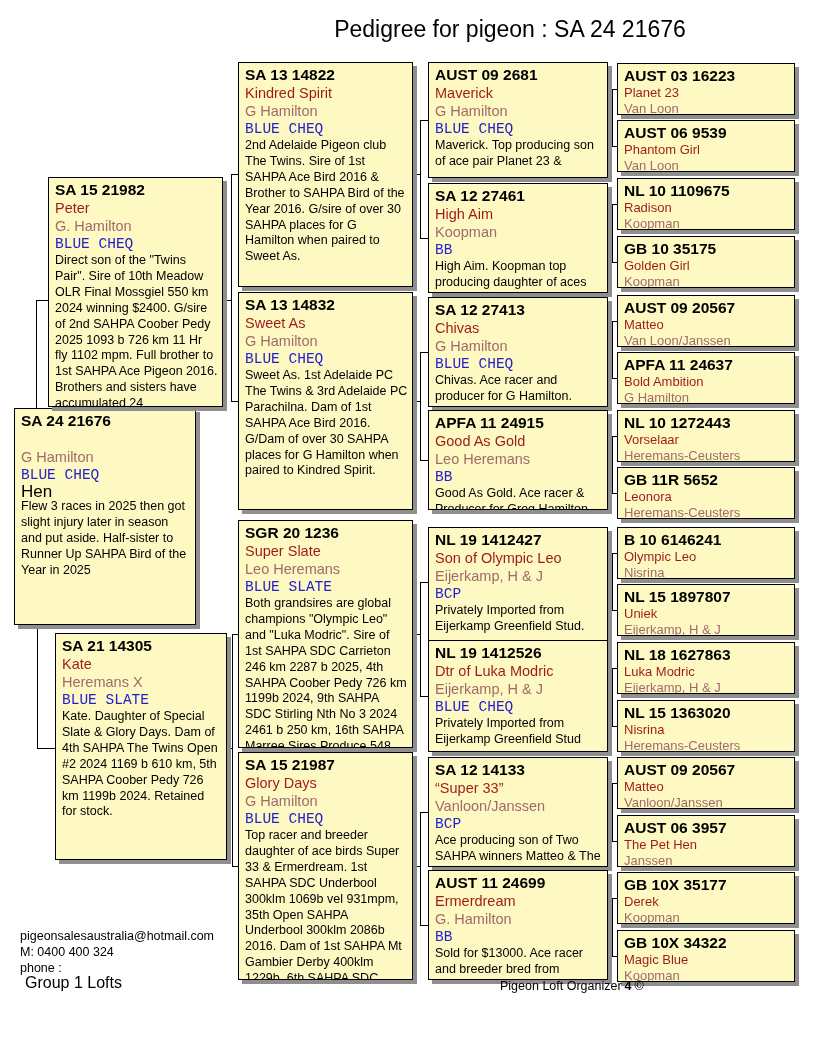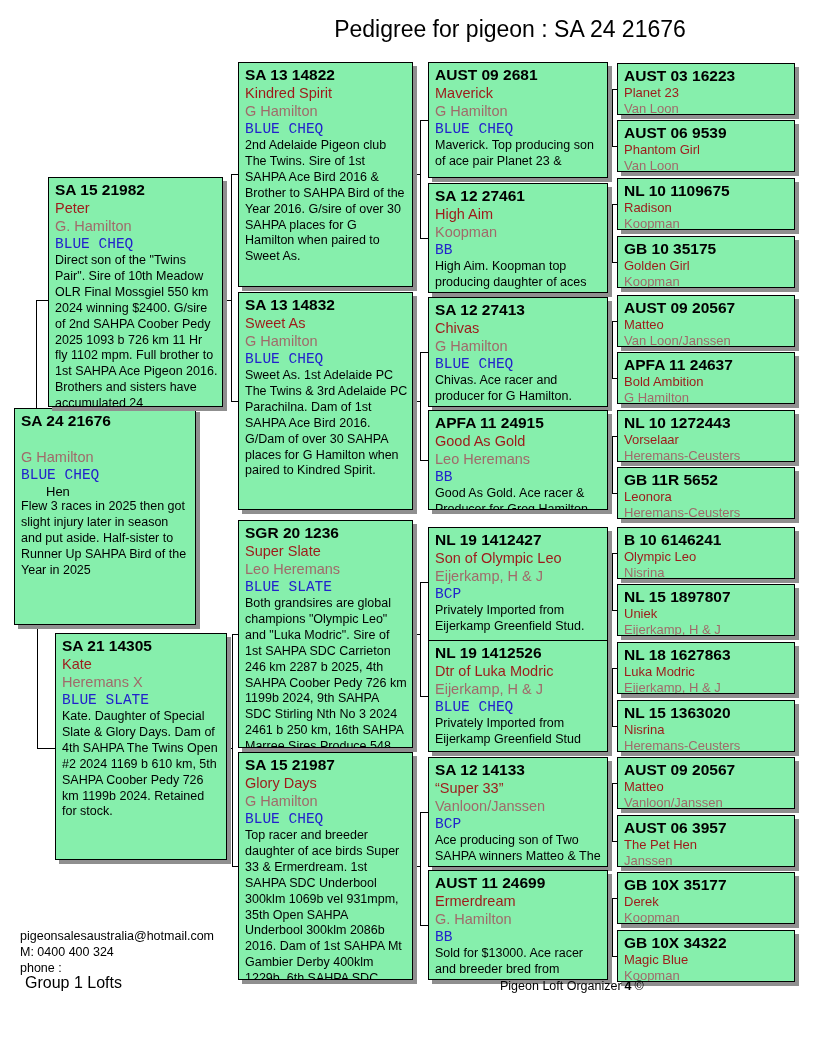--- a/index.html
+++ b/index.html
@@ -6,29 +6,29 @@
   #page{
     position:relative;width:816px;height:1056px;background:#fff;overflow:hidden;
     font-family:"Liberation Sans","DejaVu Sans",sans-serif;color:#000;
   }
   .title{
     position:absolute;left:204px;top:16px;width:612px;text-align:center;
     font-size:23px;letter-spacing:0;white-space:nowrap;
   }
   svg.connectors{position:absolute;left:0;top:0;pointer-events:none;}
   .box{
-    position:absolute;background:#86efac;border:1px solid #000;
+    position:absolute;background:#fef9c3;border:1px solid #000;
     box-shadow:4px 4px 0 #8f8f8f;padding:2px 4px 2px 6px;
     overflow:hidden;box-sizing:border-box;line-height:18px;
   }
   .ring{font-size:15.5px;font-weight:bold;color:#000;line-height:19px;}
   .bname{font-size:14.5px;color:var(--name-red,#9E1A1A);min-height:18px;}
   .fancier{font-size:14.5px;color:var(--fancier-brown,#A06A6A);}
   .bcolor{font-size:14.5px;color:var(--descriptor-blue,#2222CC);font-family:Liberation Mono, monospace;}
-  .sex{font-size:13px;color:#000;line-height:15px;margin-left:25px;}
+  .sex{font-size:17px;color:#000;line-height:15px;}
   .notes{font-size:12.5px;color:#000;line-height:15.9px;}
   .box.small{padding-top:3px;}
   .box.small .ring{line-height:18px;}
   .box.small .bname{font-size:13px;line-height:15.5px;min-height:0;}
   .box.small .fancier{font-size:13px;line-height:15.5px;}
   .footer-left{position:absolute;left:20px;top:928px;font-size:12.5px;line-height:16px;}
   .loft-name{position:absolute;left:25px;top:972px;font-size:16px;line-height:22px;}
   .credit{position:absolute;left:500px;top:979px;width:292px;text-align:left;font-size:12.5px;}
   .credit .ver{font-weight:bold;margin-left:3px;}
   .credit .cp{margin-left:3px;}

